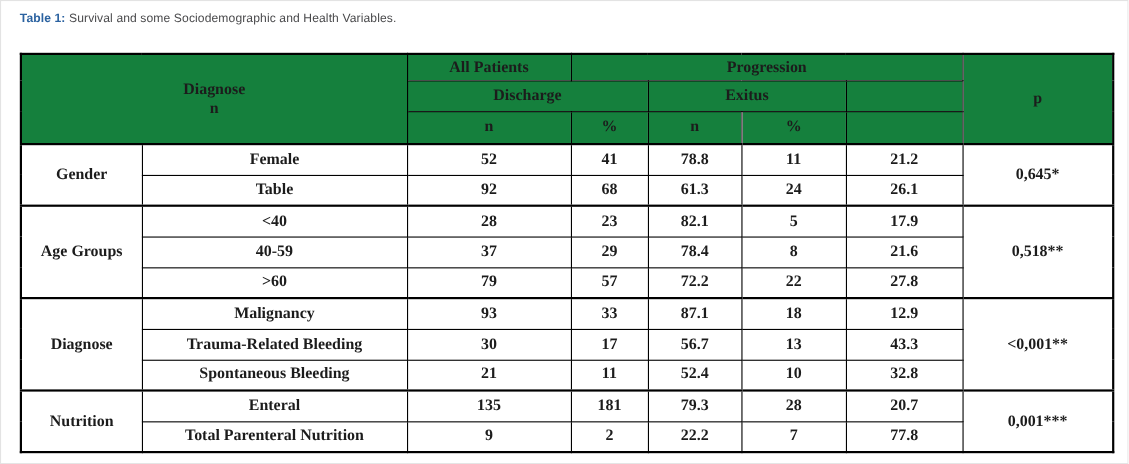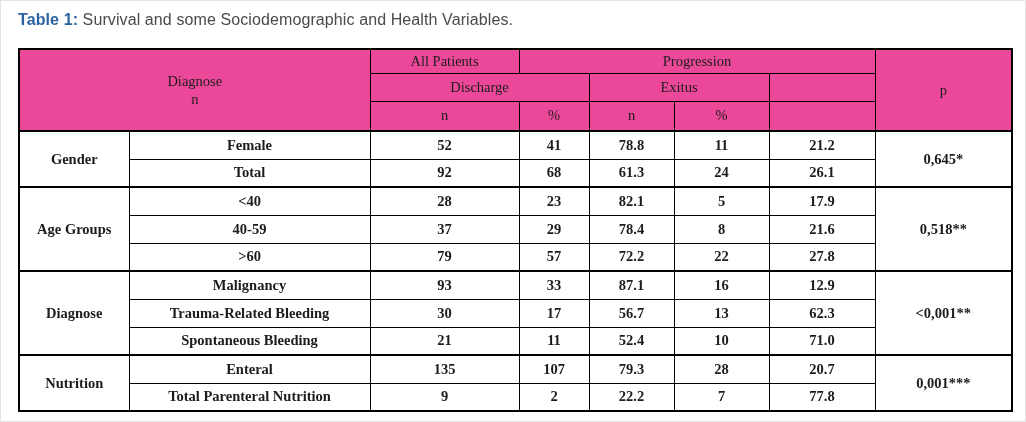--- a/index.html
+++ b/index.html
@@ -10,21 +10,21 @@
     height: 422px;
     background: #ffffff;
     border: 1px solid #e3e3e3;
     overflow: hidden;
     font-family: "Liberation Sans", sans-serif;
   }
   .title {
     position: absolute;
     left: 17px;
     top: 10px;
-    font-size: 16px;
+    font-size: 11px;
     letter-spacing: 0.1px;
     white-space: nowrap;
   }
   .title .title-label { color: #2b62a0; font-weight: bold; }
   .title .title-text  { color: #4a4a4c; }
 
   table.data-table {
     position: absolute;
     left: 17px;
     top: 47px;
@@ -37,22 +37,22 @@
     border: 1px solid #000000;
     text-align: center;
     vertical-align: middle;
     font-family: "Liberation Serif", "DejaVu Serif", serif;
     font-size: 14.5px;
     color: #1c1c1c;
     padding: 0 2px;
     overflow: hidden;
   }
   .data-table thead th {
-    background: #ec4899;
-    font-weight: normal;
+    background: #15803d;
+    font-weight: bold;
   }
   .data-table thead tr.hr1 { height: 24px; }
   .data-table thead tr.hr2 { height: 28px; }
   .data-table thead tr.hr3 { height: 30px; }
   .data-table thead tr.hr3 th { border-bottom: 2px solid #000000; }
   .data-table tbody tr { height: 28px; }
   .data-table tbody td { font-weight: bold; }
   .data-table tbody td.p-cell { font-weight: bold; }
   .data-table tbody tr.group-start td { border-top: 2px solid #000000; }
   .variables-head div { line-height: 1.25; }
@@ -105,21 +105,21 @@
           <td rowspan="2">Gender</td>
           <td>Female</td>
           <td>52</td>
           <td>41</td>
           <td>78.8</td>
           <td>11</td>
           <td>21.2</td>
           <td rowspan="2" class="p-cell">0,645*</td>
         </tr>
         <tr>
-          <td>Total</td>
+          <td>Table</td>
           <td>92</td>
           <td>68</td>
           <td>61.3</td>
           <td>24</td>
           <td>26.1</td>
         </tr>
         <tr class="group-start">
           <td rowspan="3">Age Groups</td>
           <td>&lt;40</td>
           <td>28</td>
@@ -144,45 +144,45 @@
           <td>72.2</td>
           <td>22</td>
           <td>27.8</td>
         </tr>
         <tr class="group-start">
           <td rowspan="3">Diagnose</td>
           <td>Malignancy</td>
           <td>93</td>
           <td>33</td>
           <td>87.1</td>
-          <td>16</td>
+          <td>18</td>
           <td>12.9</td>
           <td rowspan="3" class="p-cell">&lt;0,001**</td>
         </tr>
         <tr>
           <td>Trauma-Related Bleeding</td>
           <td>30</td>
           <td>17</td>
           <td>56.7</td>
           <td>13</td>
-          <td>62.3</td>
+          <td>43.3</td>
         </tr>
         <tr>
           <td>Spontaneous Bleeding</td>
           <td>21</td>
           <td>11</td>
           <td>52.4</td>
           <td>10</td>
-          <td>71.0</td>
+          <td>32.8</td>
         </tr>
         <tr class="group-start">
           <td rowspan="2">Nutrition</td>
           <td>Enteral</td>
           <td>135</td>
-          <td>107</td>
+          <td>181</td>
           <td>79.3</td>
           <td>28</td>
           <td>20.7</td>
           <td rowspan="2" class="p-cell">0,001***</td>
         </tr>
         <tr>
           <td>Total Parenteral Nutrition</td>
           <td>9</td>
           <td>2</td>
           <td>22.2</td>

